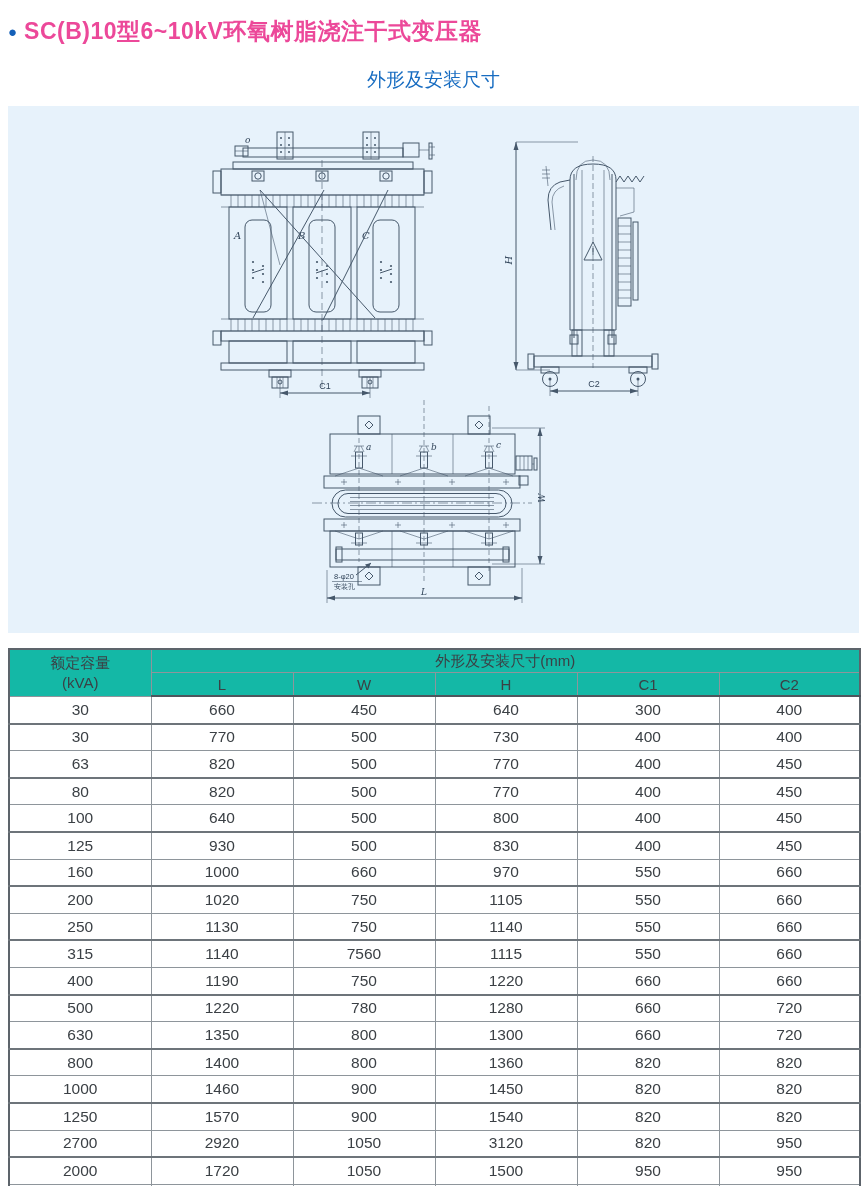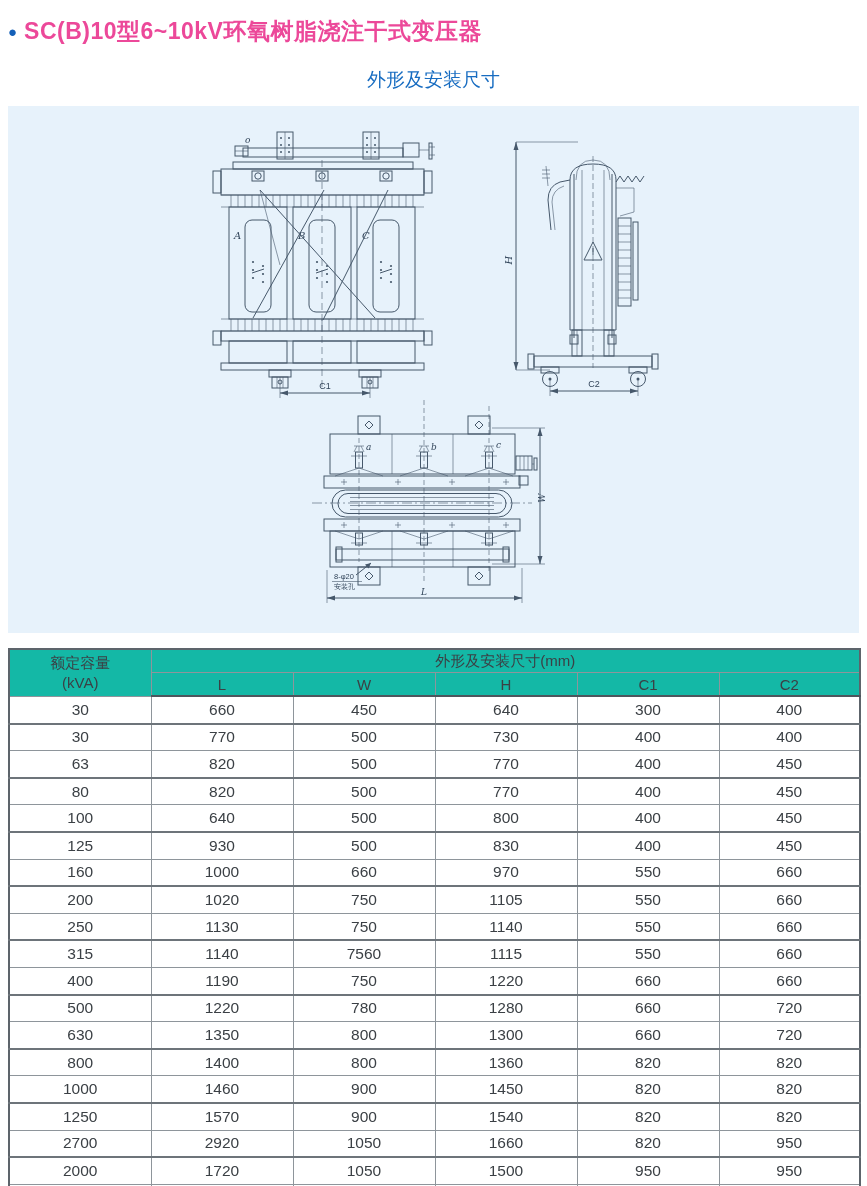--- a/index.html
+++ b/index.html
@@ -489,21 +489,21 @@
           <td>1570</td>
           <td>900</td>
           <td>1540</td>
           <td>820</td>
           <td>820</td>
         </tr>
         <tr>
           <td>2700</td>
           <td>2920</td>
           <td>1050</td>
-          <td>1660</td>
+          <td>3120</td>
           <td>820</td>
           <td>950</td>
         </tr>
         <tr>
           <td>2000</td>
           <td>1720</td>
           <td>1050</td>
           <td>1500</td>
           <td>950</td>
           <td>950</td>

